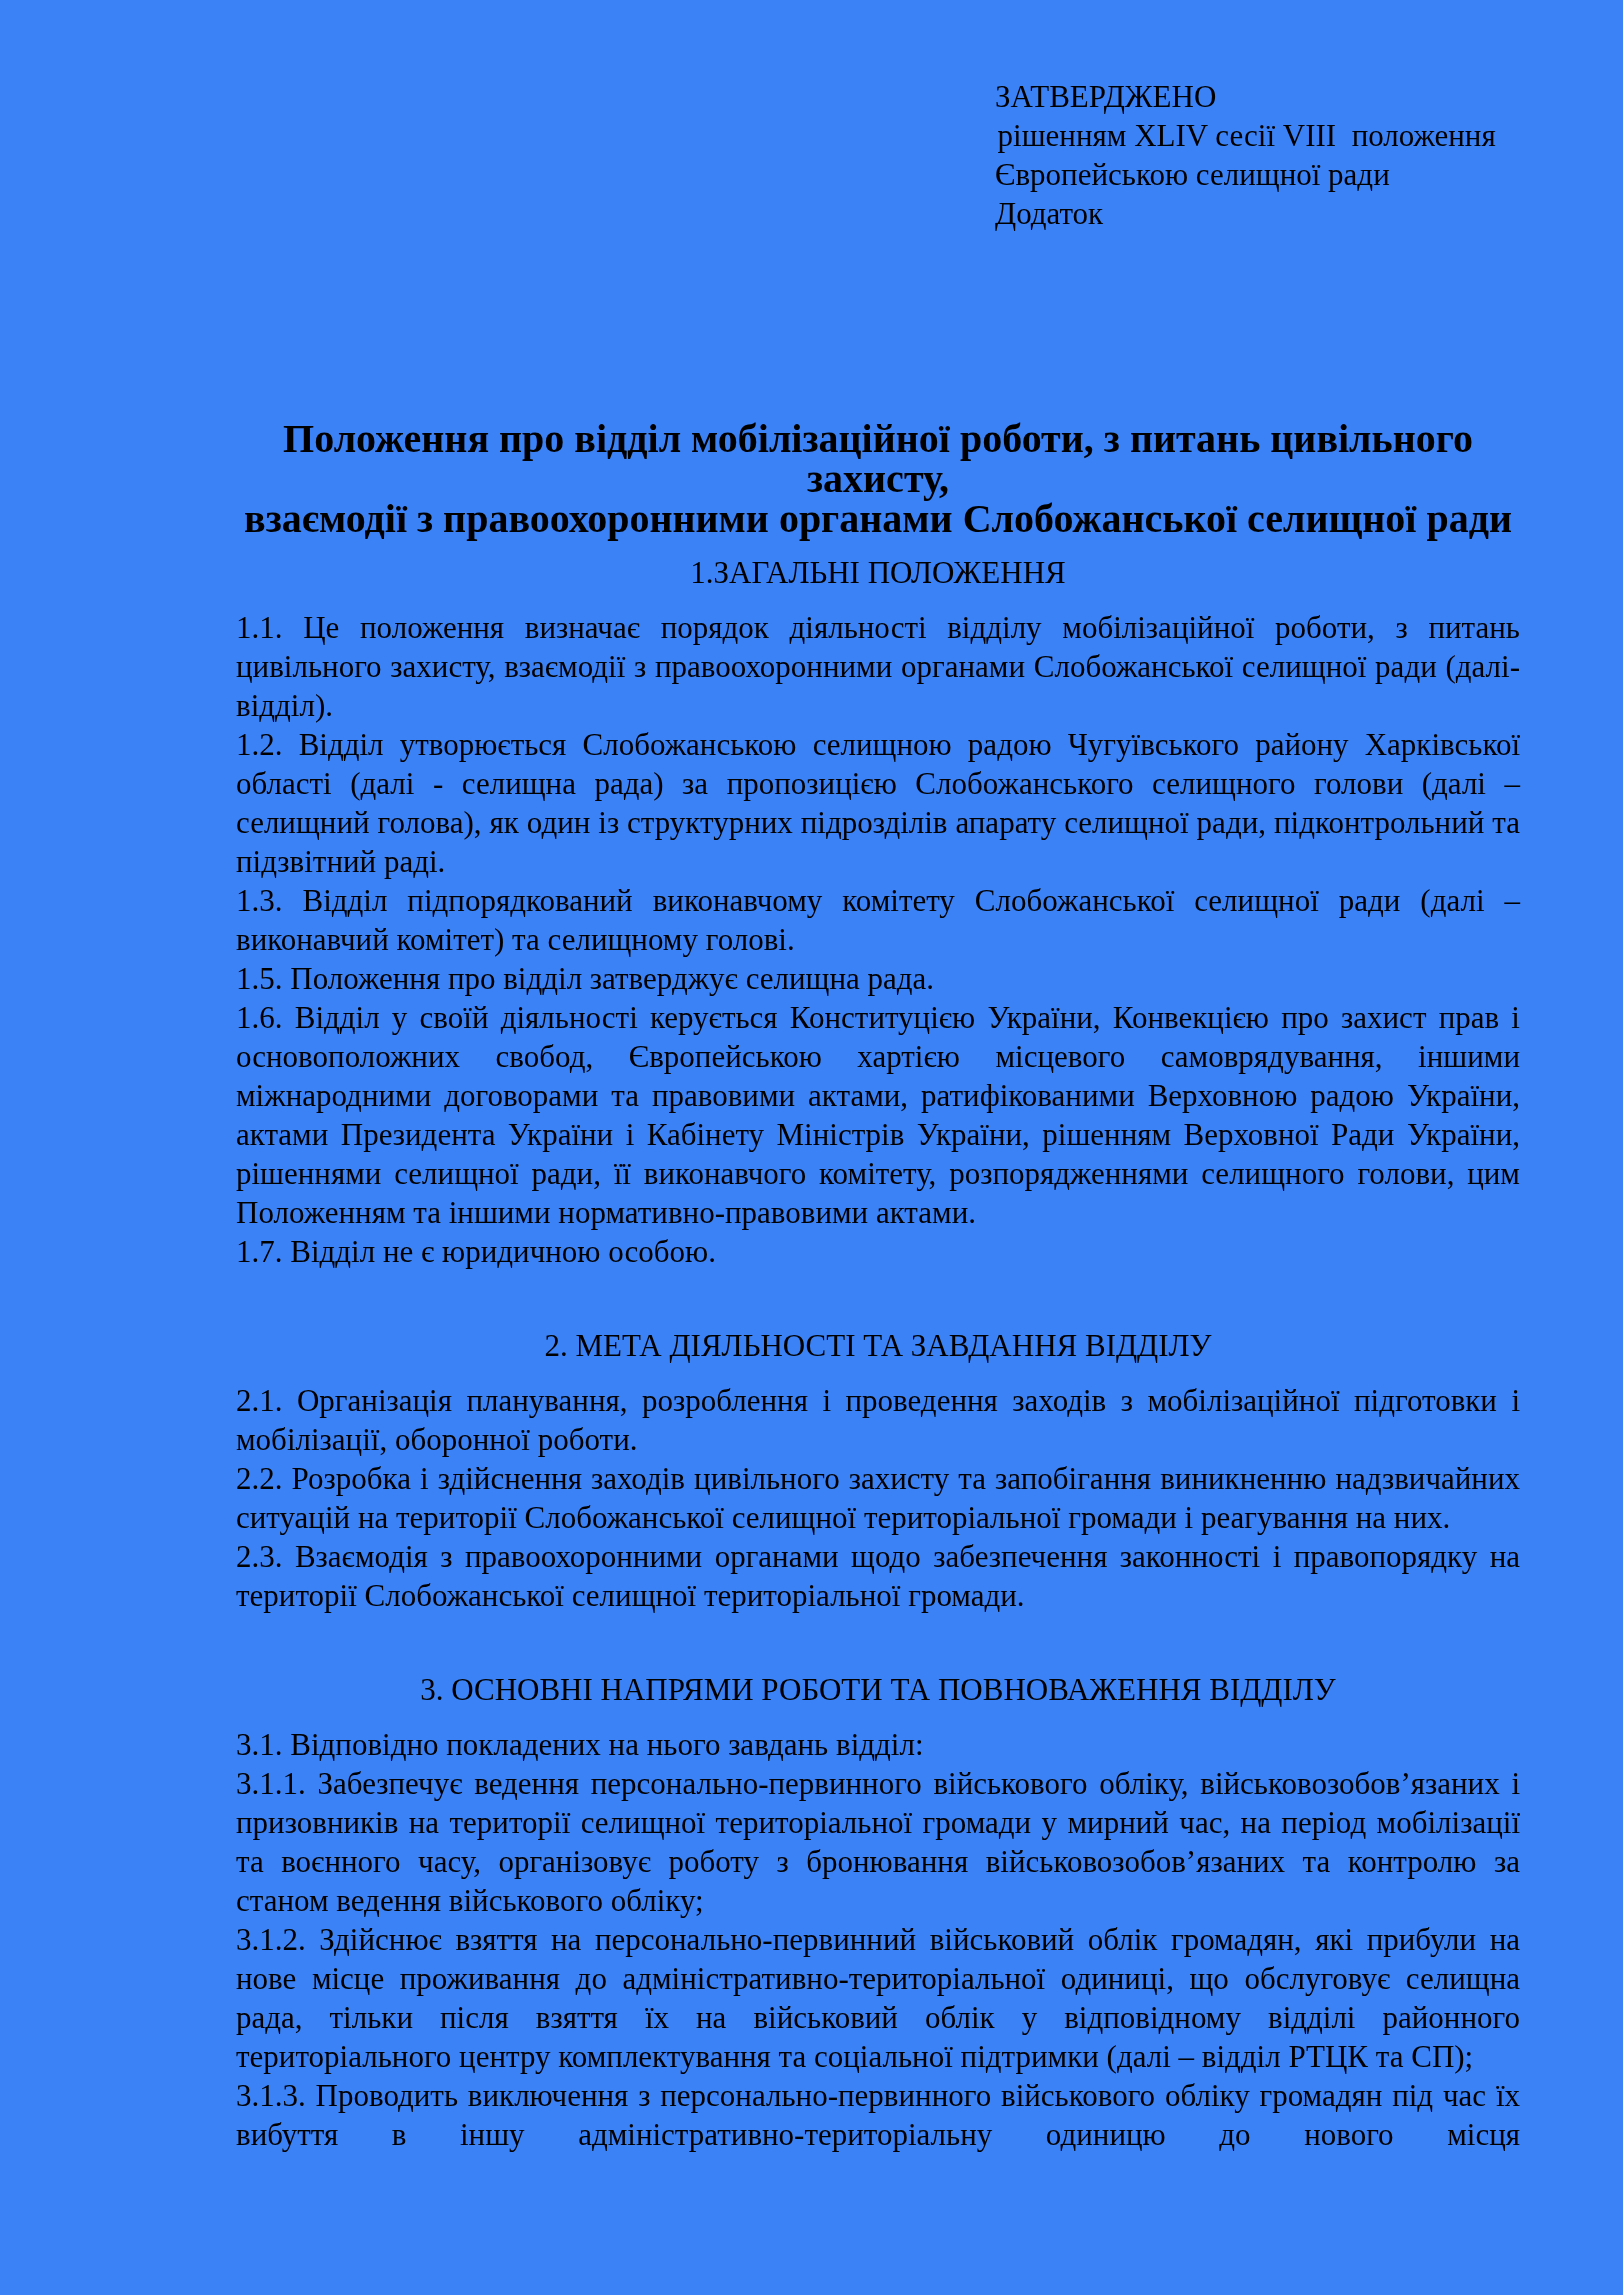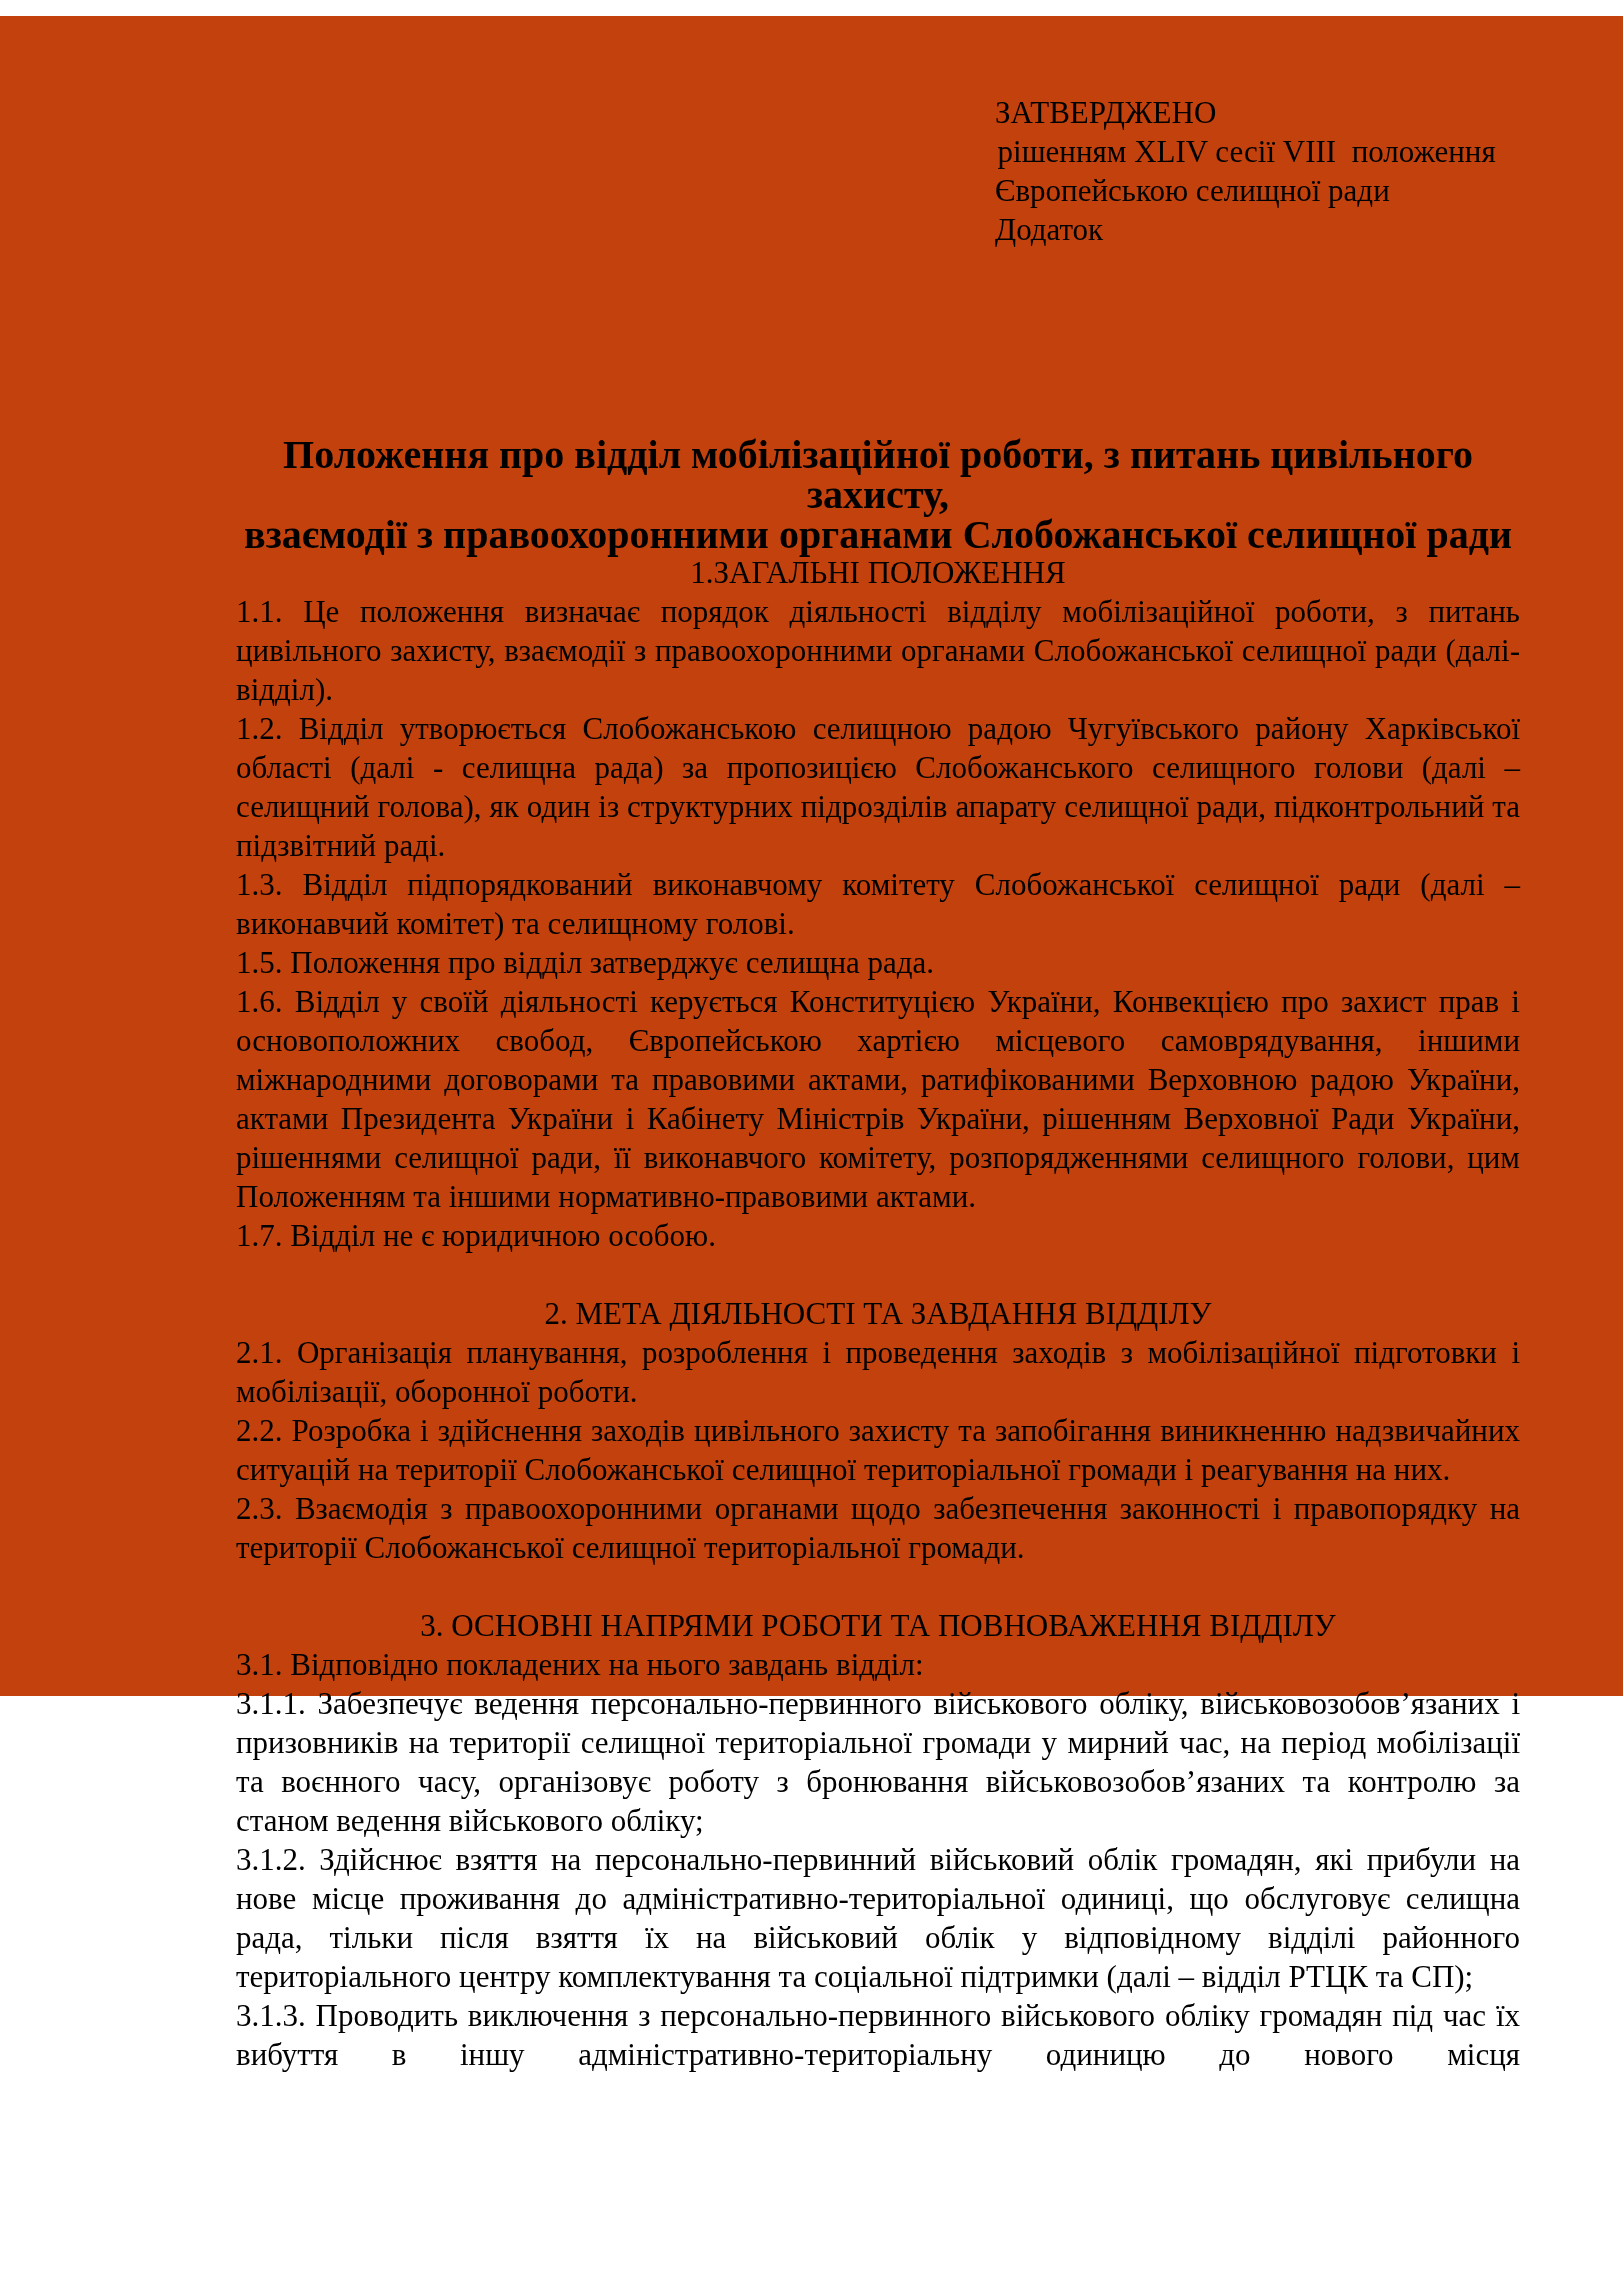--- a/index.html
+++ b/index.html
@@ -1,25 +1,25 @@
 <!DOCTYPE html>
 <html style="font-size:10.5px"><head>
 <meta charset="utf-8">
 <style>
   html, body { margin: 0; padding: 0; background: #ffffff; }
   body { width: 1623px; height: 2295px; position: relative; overflow: hidden;
          font-family: "Liberation Serif", "DejaVu Serif", serif; color: #000; }
-  .page { position: absolute; left: 0; top: 16px; width: 1623px; height: 1680px; background: #c2410c; }
+  .page { position: absolute; left: 0; top: 0; width: 1623px; height: 2295px; background: #3b82f6; }
   .approval { position: absolute; left: 995px; top: 77px; font-size: 31px; line-height: 39px; }
   .approval div { white-space: pre; }
   .approval .indent { padding-left: 2.6px; }
   .title { position: absolute; left: 236px; width: 1284px; top: 419px; text-align: center;
            font-weight: bold; font-size: 40px; line-height: 40px; }
   .body { position: absolute; left: 236px; width: 1284px; top: 537px; font-size: 31px; line-height: 39px; }
-  .section-heading { text-align: center; margin: 0; }
+  .section-heading { text-align: center; margin: 16px; }
   .para { text-align: justify; margin: 0; }
   .gap { height: 39px; }
 </style>
 </head>
 <body>
 
 <div class="page">
 
   <div class="approval">
     <div>ЗАТВЕРДЖЕНО</div>

